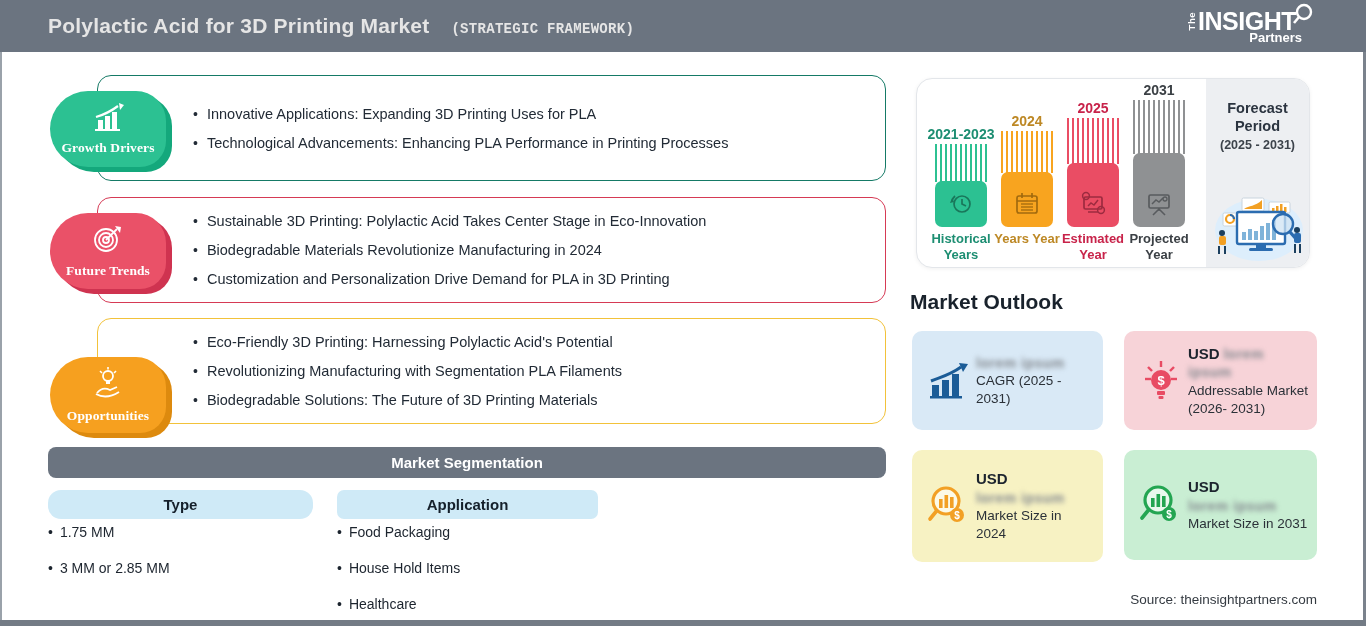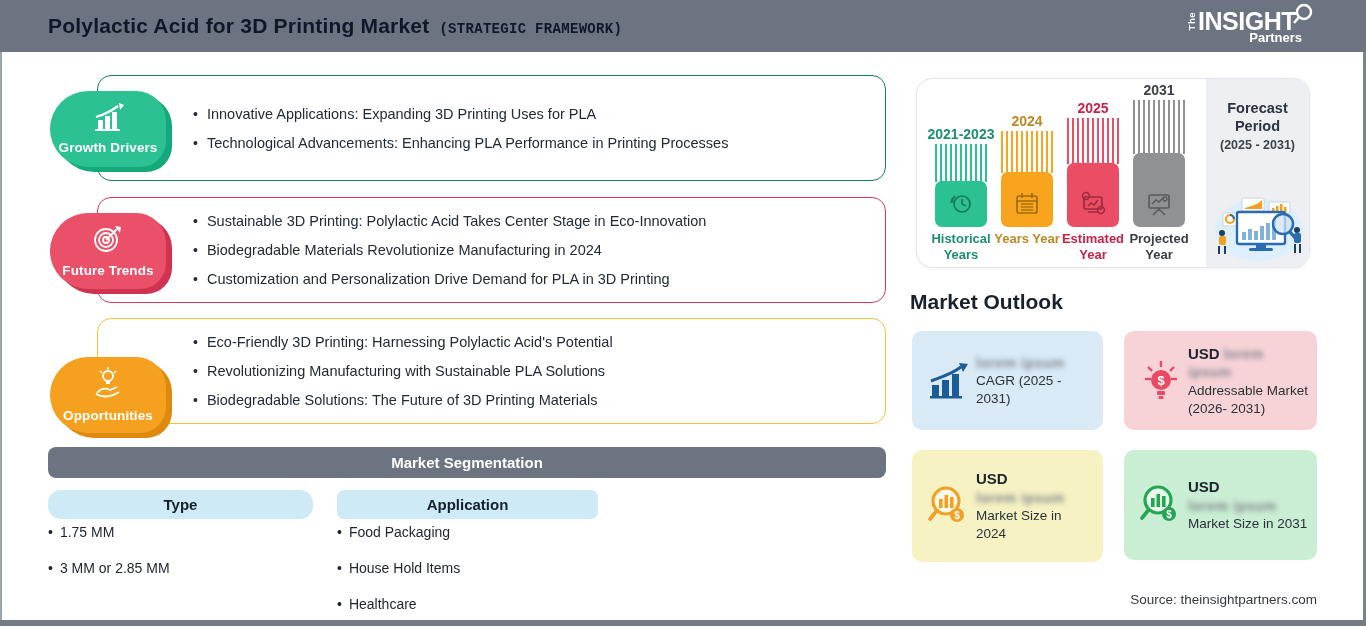--- a/index.html
+++ b/index.html
@@ -9,39 +9,39 @@
     position:relative; width:1366px; height:626px; background:#ffffff;
     overflow:hidden; margin:0 auto;
   }
   
   .frame-left  { position:absolute; left:0; top:52px; width:2px; height:568px; background:#9aa2aa; }
   .frame-right { position:absolute; right:0; top:52px; width:3px; height:568px; background:#7a828c; }
   .frame-bottom{ position:absolute; left:0; bottom:0; width:100%; height:6px; background:#737b85; }
   
   .header { position:absolute; left:0; top:0; width:100%; height:52px; background:#6b7480;
             display:flex; align-items:center; justify-content:space-between; padding:0 52px 0 48px; }
-  .title-wrap { display:flex; align-items:baseline; gap:10px; color:#0f172a; }
+  .title-wrap { display:flex; align-items:baseline; gap:22px; color:#e5e5e5; }
   .page-title { font-size:21px; font-weight:700; letter-spacing:.2px; }
   .page-subtitle { font-size:14px; font-weight:600; letter-spacing:.3px;font-family:Liberation Mono, monospace; }
   .logo { display:flex; flex-direction:column; align-items:flex-end; color:#fff; line-height:1; }
   .logo-row { display:flex; align-items:center; }
   .logo-the { writing-mode:vertical-rl; transform:rotate(180deg); font-size:9.5px; font-weight:700;
               letter-spacing:.5px; margin-right:2px; }
   .logo-insight { font-size:25px; font-weight:800; letter-spacing:-.5px; }
   .logo-lens { margin-left:-4px; margin-top:-8px; }
   .logo-partners { font-size:13px; font-weight:700; margin-top:-3px; margin-right:12px; }
   
   .fw-box { position:absolute; left:97px; width:789px; height:106px; background:#fff;
             border:1.6px solid var(--bc); border-radius:14px;
             display:flex; flex-direction:column; justify-content:center; padding-left:95px; gap:13px; }
   .fw-bullet { font-size:14.5px; color:#222b36; display:flex; align-items:baseline; }
   .fw-bullet::before { content:"•"; margin-right:9px; font-size:14px; color:#222b36; }
   .badge { position:absolute; left:50px; width:116px; height:76px; border-radius:38px 30px 26px 38px;
            background:var(--c); box-shadow:6px 5px 0 var(--sh);
-           display:flex; flex-direction:column; align-items:center; justify-content:center; gap:9px; z-index:2; }
+           display:flex; flex-direction:column; align-items:center; justify-content:center; gap:9px; z-index:2;font-family:Liberation Serif, serif; }
   .badge-label { color:#fff; font-size:13.5px; font-weight:700; letter-spacing:.1px; }
   
   .seg-bar { position:absolute; left:48px; top:447px; width:838px; height:31px; background:#6b7480;
              border-radius:8px; color:#fff; font-size:15px; font-weight:700;
              display:flex; align-items:center; justify-content:center; }
   .seg-head { position:absolute; top:490px; height:29px; background:#cfeaf7; border-radius:7px;
               font-size:15px; font-weight:700; color:#15202b;
               display:flex; align-items:center; justify-content:center; }
   .seg-head.type { left:48px; width:265px;border-radius:13px; }
   .seg-head.app  { left:337px; width:261px; }
@@ -132,21 +132,21 @@
       <circle cx="14" cy="16" r="7" fill="none" stroke="#fff" stroke-width="1.8"></circle>
       <circle cx="14" cy="16" r="3" fill="none" stroke="#fff" stroke-width="1.8"></circle>
       <line x1="14" y1="16" x2="25" y2="5" stroke="#fff" stroke-width="1.8"></line>
       <polygon points="23,2 29,3 28,9" fill="#fff"></polygon>
     </svg>
     <span class="badge-label">Future Trends</span>
   </div>
 
   <div class="fw-box" style="top: 318px; --bc: #f2c23a;">
     <div class="fw-bullet">Eco-Friendly 3D Printing: Harnessing Polylactic Acid's Potential</div>
-    <div class="fw-bullet">Revolutionizing Manufacturing with Sustainable PLA Solutions</div>
+    <div class="fw-bullet">Revolutionizing Manufacturing with Segmentation PLA Filaments</div>
     <div class="fw-bullet">Biodegradable Solutions: The Future of 3D Printing Materials</div>
   </div>
   <div class="badge" style="top: 334px; margin-top: 23px; --c: #f6a01f; --sh: #dd8a0e;">
     <svg width="34" height="32" viewBox="0 0 34 32">
       <circle cx="17" cy="9" r="5" fill="none" stroke="#fff" stroke-width="1.8"></circle>
       <rect x="15" y="13" width="4" height="4" fill="#fff"></rect>
       <line x1="17" y1="0" x2="17" y2="2.5" stroke="#fff" stroke-width="1.6"></line>
       <line x1="9" y1="4" x2="11" y2="6" stroke="#fff" stroke-width="1.6"></line>
       <line x1="25" y1="4" x2="23" y2="6" stroke="#fff" stroke-width="1.6"></line>
       <path d="M6 26 C10 21 15 21 19 23 L26 20" fill="none" stroke="#fff" stroke-width="1.9"></path>

